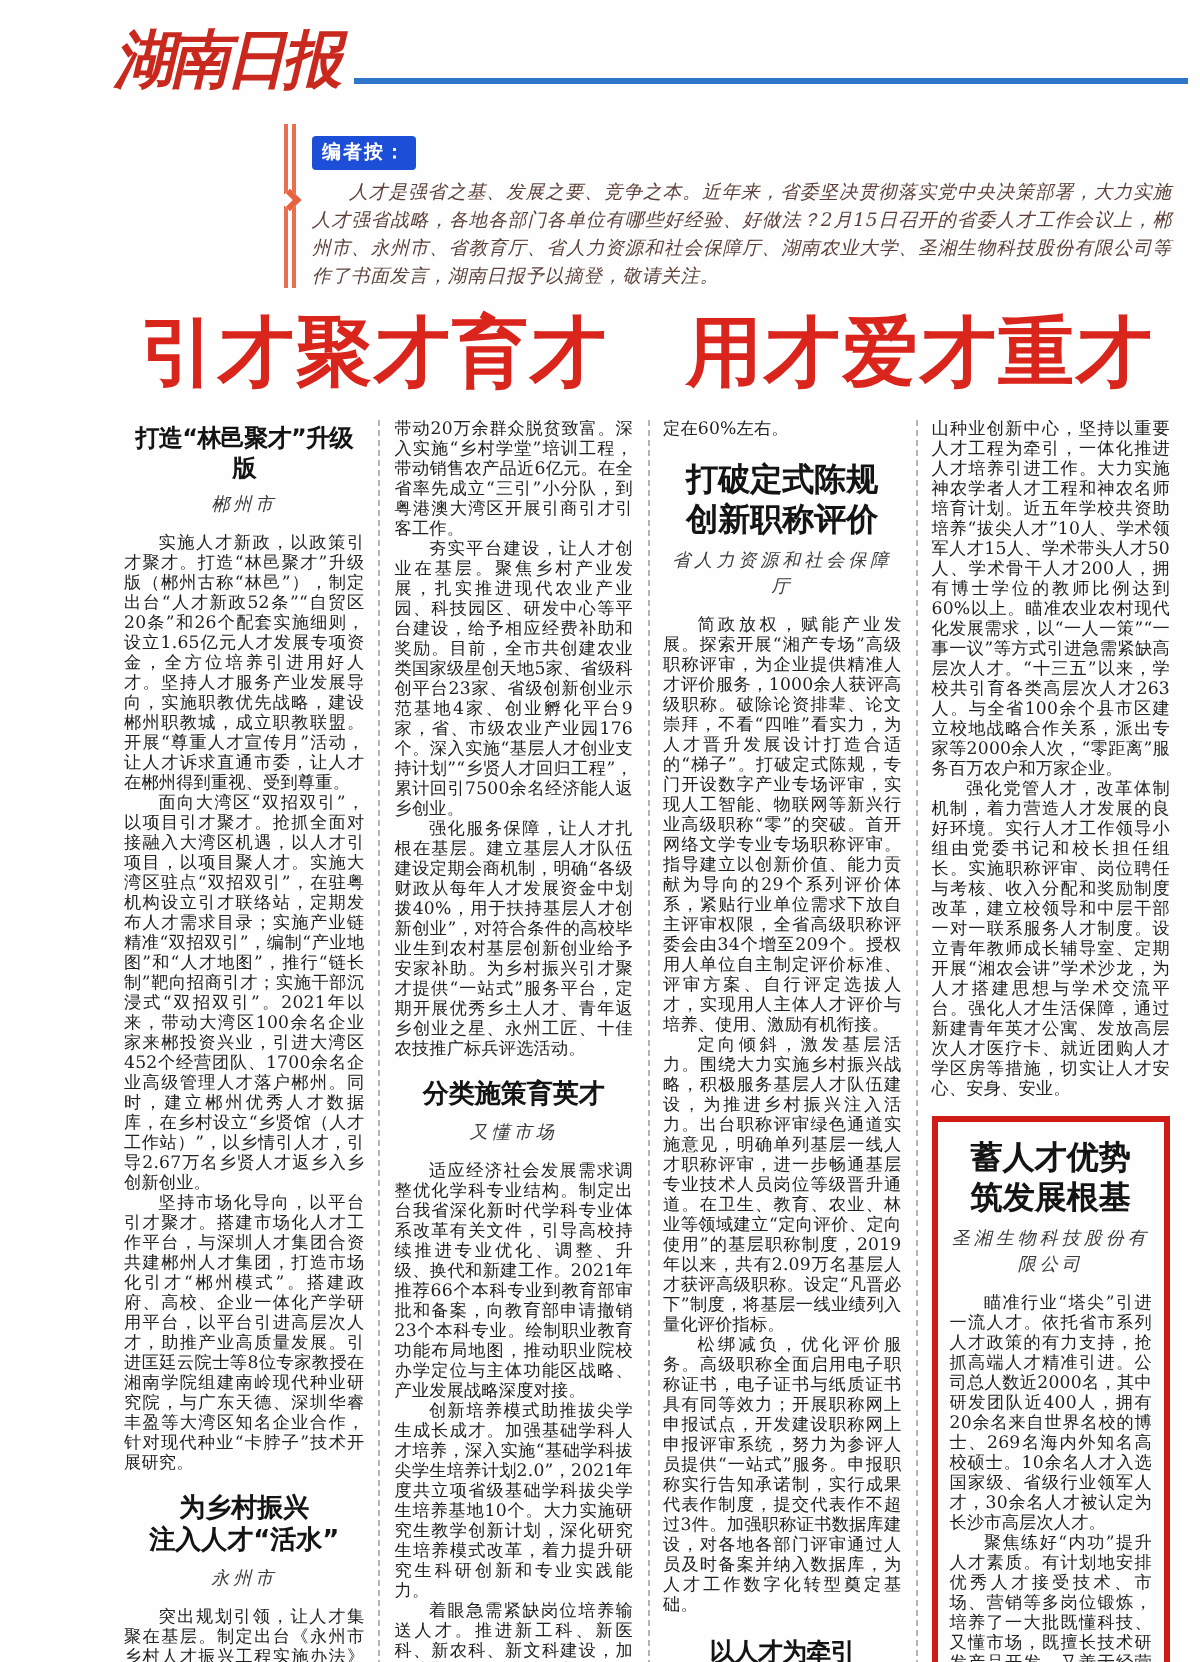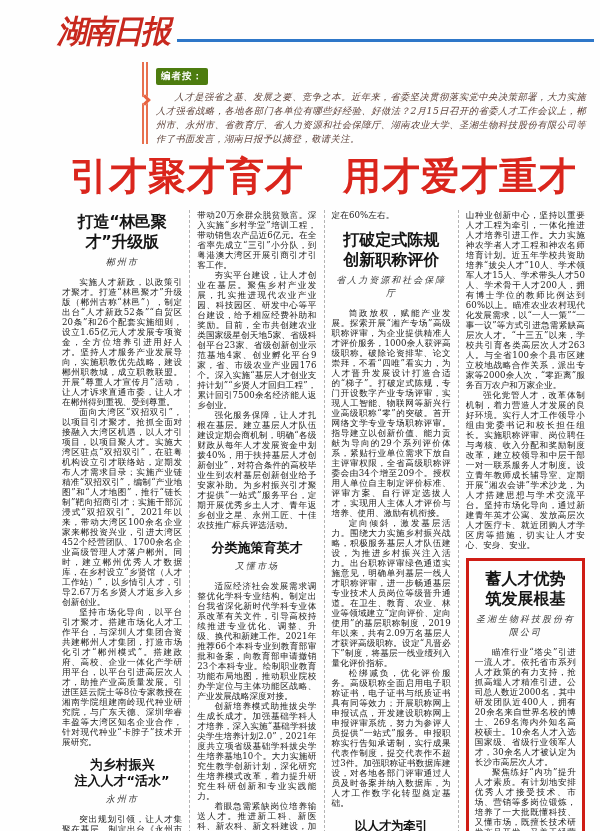--- a/index.html
+++ b/index.html
@@ -14,40 +14,40 @@
           transform:scaleY(1.05); letter-spacing:-2px; }
   .blue-rule { flex:1; height:3px; background:#2e77c8; margin:0 0 4px 8px; }
 
   
   .editor-note { position:relative; margin:16px 10px 0 95px; padding:2px 4px 2px 14px; }
   .note-deco { position:absolute; left:0; top:0; bottom:4px; width:8px; }
   .note-deco .bar1 { position:absolute; left:0; top:0; bottom:0; width:2px; background:#e8704f; }
   .note-deco .bar2 { position:absolute; left:4px; top:0; bottom:0; width:2px; background:#e8704f; }
   .note-deco .chev { position:absolute; left:-1px; top:34px; width:8px; height:8px;
                      border-top:3px solid #e8623f; border-right:3px solid #e8623f; transform:rotate(45deg); background:#fefefe; }
-  .note-label { display:inline-block; background:#4d7c0f; color:#fff; font-size:9.5px;
+  .note-label { display:inline-block; background:#1d4ed8; color:#fff; font-size:9.5px;
                 font-weight:bold; padding:2px 5px; border-radius:2px; letter-spacing:1px; }
   .note-text { margin-top:5px; font-size:9.3px; line-height:14px; color:#5c4038;
                font-style:italic; text-align:justify; text-indent:2em; letter-spacing:0.4px; }
 
   
   .headline { margin-top:8px; text-align:center; font-family:"DejaVu Sans", sans-serif;
               font-weight:900; font-size:38px; color:#da251c; letter-spacing:1px;
               line-height:1.1; white-space:nowrap; }
 
   
   .cols { display:flex; margin:12px 8px 0 8px; height:648px; overflow:hidden; }
   .col { width:25%; padding:0 7px; overflow:hidden; }
   .col + .col { border-left:1px dashed #b3b3b3; }
 
   .a-title { font-family:"DejaVu Sans", sans-serif; font-weight:bold; color:#141414;
              text-align:center; white-space:pre-line; line-height:1.25; margin:10px 0 4px; }
   .t16 { font-size:16px; }
   .t15 { font-size:13px; }
-  .t13 { font-size:16px; letter-spacing:-0.3px; margin-top:2px; }
+  .t13 { font-size:12px; letter-spacing:-0.3px; margin-top:2px; }
   .t12 { font-size:12.4px; letter-spacing:-0.3px; }
   .a-author { text-align:center; font-size:9px; color:#3a3a3a; font-style:italic;
               letter-spacing:2px; margin:2px 0 8px; }
   .p { font-size:8.6px; line-height:10px; color:#222; text-align:justify;
        text-indent:2em; letter-spacing:0.1px; }
   .p.cont { text-indent:0; }
 
   
   .red-box { border:3px solid #cf1d15; margin-top:8px; padding:6px 6px 5px; background:#fefefe; }
   .red-box .a-title { margin-top:2px; }
@@ -111,21 +111,21 @@
       <p class="p">松绑减负，优化评价服务。高级职称全面启用电子职称证书，电子证书与纸质证书具有同等效力；开展职称网上申报试点，开发建设职称网上申报评审系统，努力为参评人员提供“一站式”服务。申报职称实行告知承诺制，实行成果代表作制度，提交代表作不超过3件。加强职称证书数据库建设，对各地各部门评审通过人员及时备案并纳入数据库，为人才工作数字化转型奠定基础。</p>
       <div class="a-title t12">以人才为牵引
 建设岳麓山种业创新中心</div>
       <div class="a-author">湖南农业大学</div>
       <p class="p">凝练创新方向，以团队建设为抓手，提升科技攻关能力。创新建立以官春云、印遇龙、邹学校、刘仲华院士领衔的科研团队，实行团队作战、协同攻关。强化团队建设，给予每个团队每年1000万元的运转经费，按照每个团队1名首席科学家、3名学术领军人才、50名创新骨干的标准，针对性开展人才引育，充实人才团队。给予团队负责人自主权，充分激发团队科研创新活力。“十三五”以来，院士团队在《Nature》等顶尖期刊发表多篇论文，获得授权发明专利达1500余项，600多项实用技术成果应用于生产实践。</p>
 
     </div>
 
     <div class="col">
       <p class="p cont">山种业创新中心，坚持以重要人才工程为牵引，一体化推进人才培养引进工作。大力实施神农学者人才工程和神农名师培育计划。近五年学校共资助培养“拔尖人才”10人、学术领军人才15人、学术带头人才50人、学术骨干人才200人，拥有博士学位的教师比例达到60%以上。瞄准农业农村现代化发展需求，以“一人一策”“一事一议”等方式引进急需紧缺高层次人才。“十三五”以来，学校共引育各类高层次人才263人。与全省100余个县市区建立校地战略合作关系，派出专家等2000余人次，“零距离”服务百万农户和万家企业。</p>
-      <p class="p">强化党管人才，改革体制机制，着力营造人才发展的良好环境。实行人才工作领导小组由党委书记和校长担任组长。实施职称评审、岗位聘任与考核、收入分配和奖励制度改革，建立校领导和中层干部一对一联系服务人才制度。设立青年教师成长辅导室、定期开展“湘农会讲”学术沙龙，为人才搭建思想与学术交流平台。坚持市场化导向，通过新建青年英才公寓、发放高层次人才医疗卡、就近团购人才学区房等措施，切实让人才安心、安身、安业。</p>
+      <p class="p">强化党管人才，改革体制机制，着力营造人才发展的良好环境。实行人才工作领导小组由党委书记和校长担任组长。实施职称评审、岗位聘任与考核、收入分配和奖励制度改革，建立校领导和中层干部一对一联系服务人才制度。设立青年教师成长辅导室、定期开展“湘农会讲”学术沙龙，为人才搭建思想与学术交流平台。强化人才生活保障，通过新建青年英才公寓、发放高层次人才医疗卡、就近团购人才学区房等措施，切实让人才安心、安身、安业。</p>
       <div class="red-box">
         <div class="a-title t16">蓄人才优势
 筑发展根基</div>
         <div class="a-author">圣湘生物科技股份有限公司</div>
         <p class="p">瞄准行业“塔尖”引进一流人才。依托省市系列人才政策的有力支持，抢抓高端人才精准引进。公司总人数近2000名，其中研发团队近400人，拥有20余名来自世界名校的博士、269名海内外知名高校硕士。10余名人才入选国家级、省级行业领军人才，30余名人才被认定为长沙市高层次人才。</p>
         <p class="p">聚焦练好“内功”提升人才素质。有计划地安排优秀人才接受技术、市场、营销等多岗位锻炼，培养了一大批既懂科技、又懂市场，既擅长技术研发产品开发、又善于经营管理的复合型人才。积极争创建设国家博士后工作站、省海智工作示范基地等，为高科技人才科研转化、个人发展搭建平台，提升公司在生物医疗领域的技术水平和研发能力。大力建设圣湘继续教育职业培训高等学堂，针对校招新人采取高管、骨干一对一带教的导师辅导模式，提升员工通用技能、专项技能、实战能力。</p>
 
       </div>
     </div>
 

